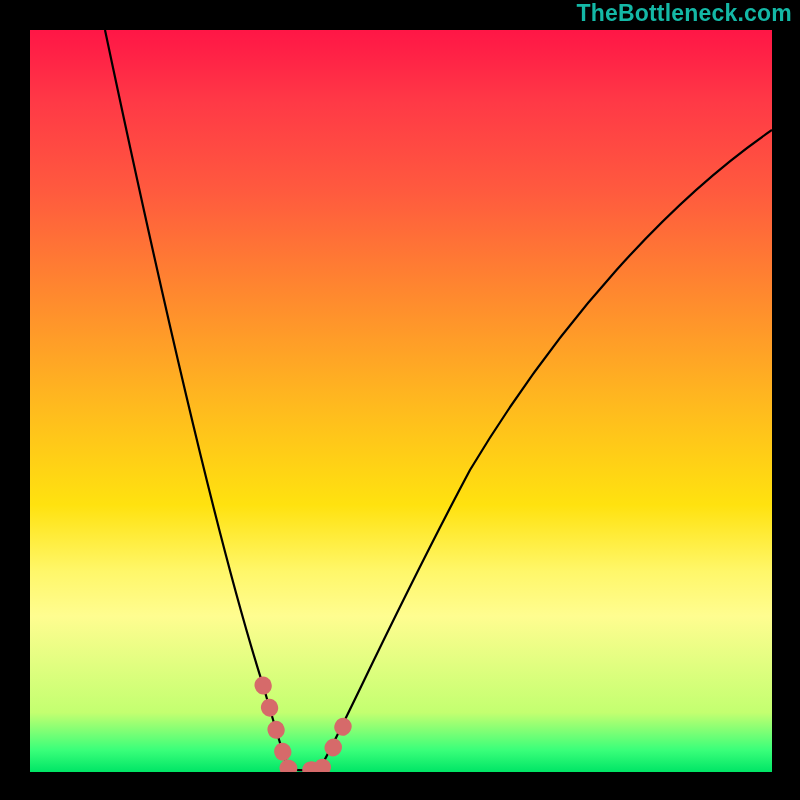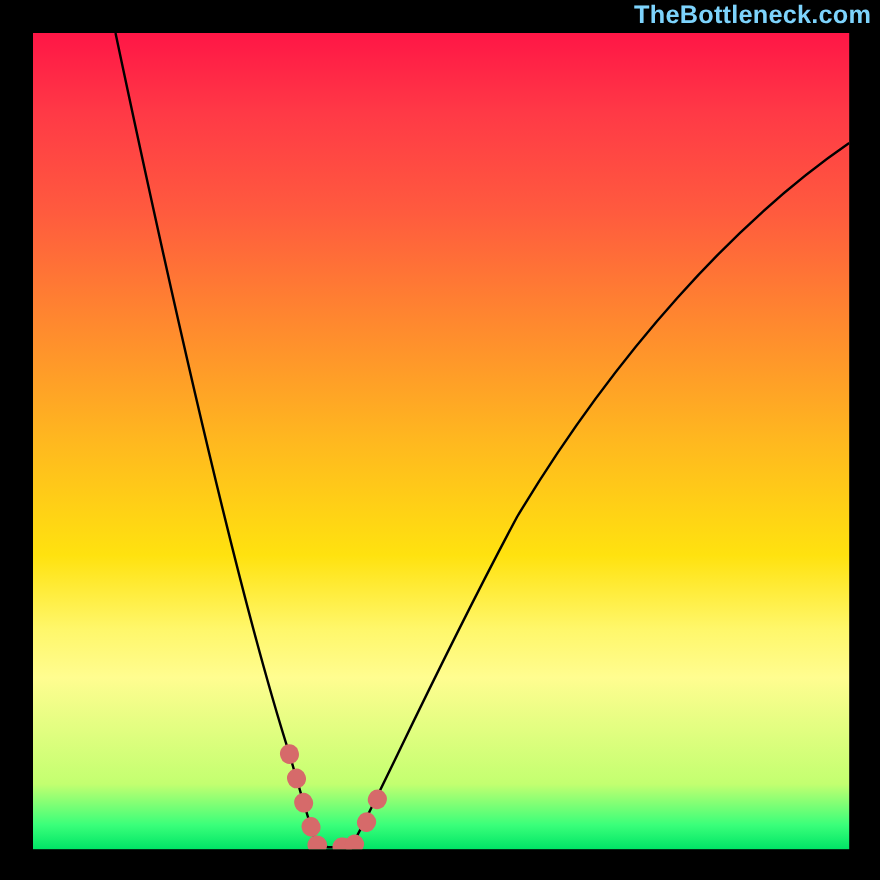--- a/index.html
+++ b/index.html
@@ -14,21 +14,21 @@
   .frame {
     position: relative;
     width: 800px;
     height: 800px;
     background: #000;
   }
   .watermark {
     position: absolute;
     top: 0;
     right: 8px;
-    color: #7dd3fc;
+    color: #14b8a6;
     font-size: 23px;
     font-weight: 600;
     letter-spacing: 0.2px;
     z-index: 5;
   }
   .plot-area {
     position: absolute;
     left: 30px;
     top: 30px;
     width: 742px;

